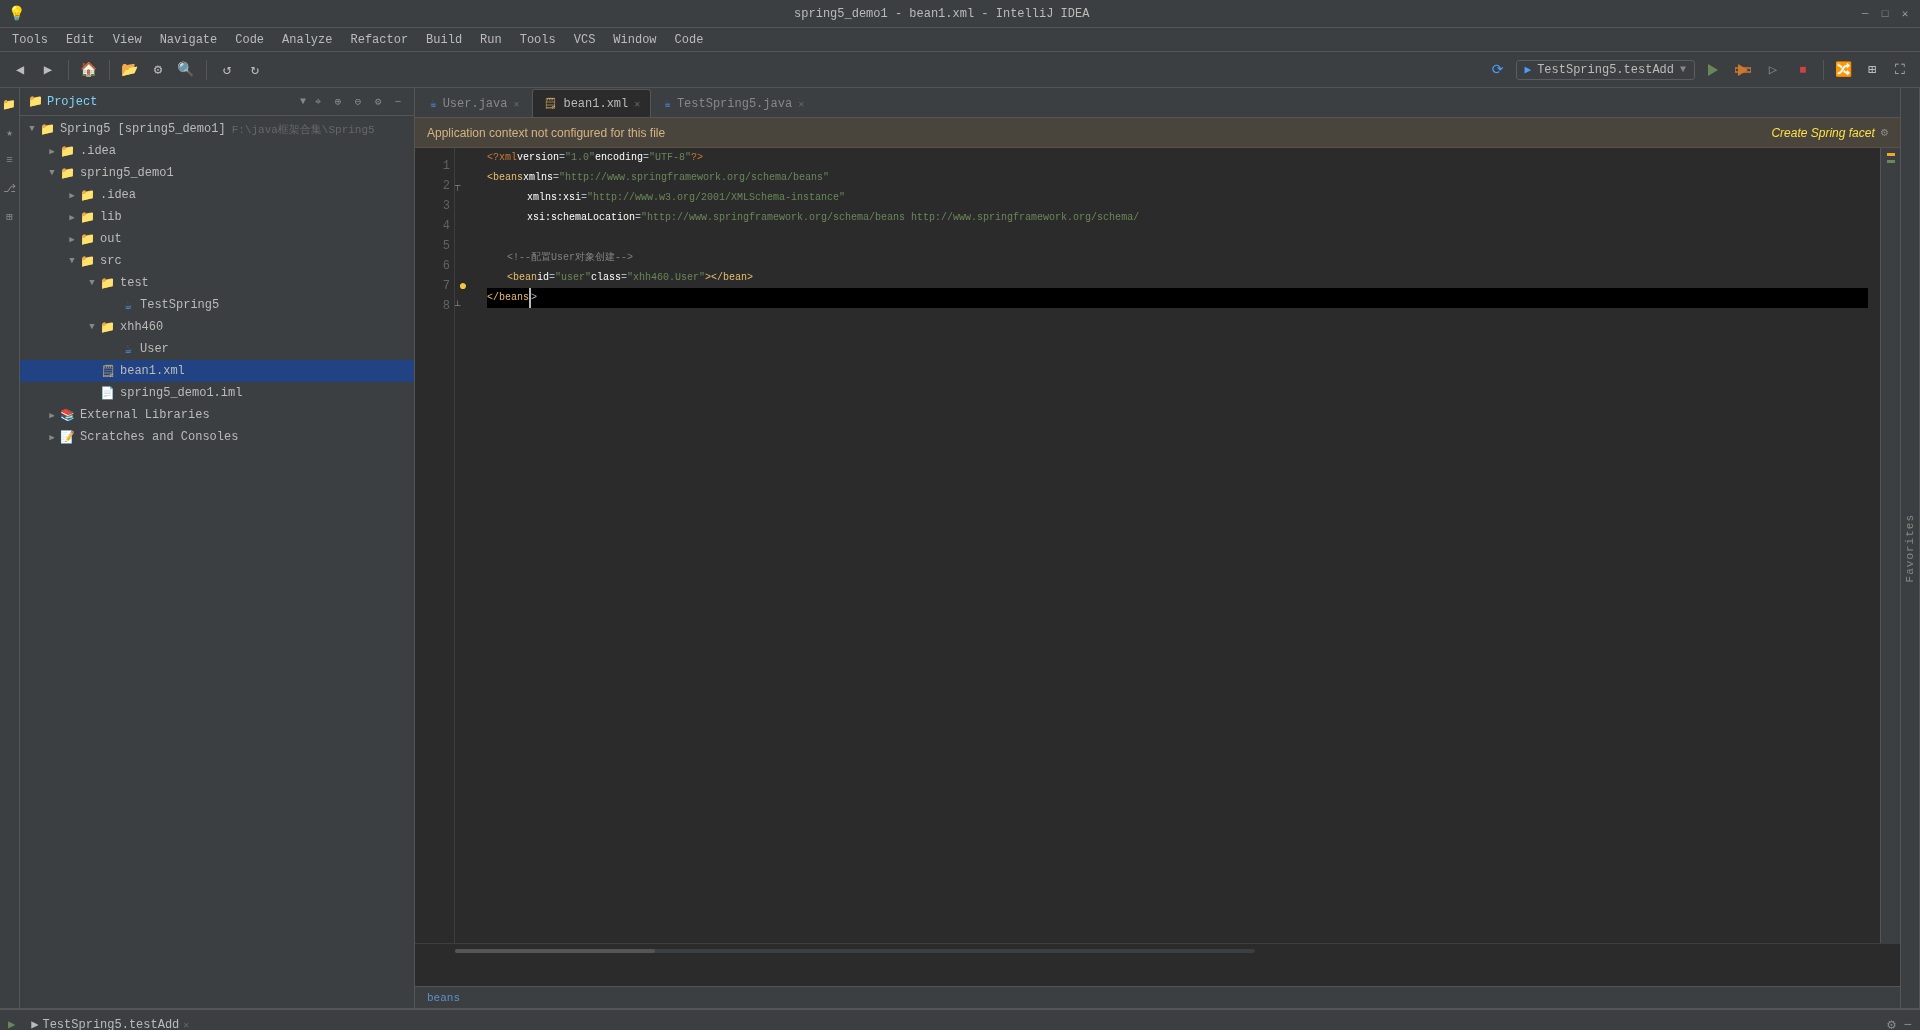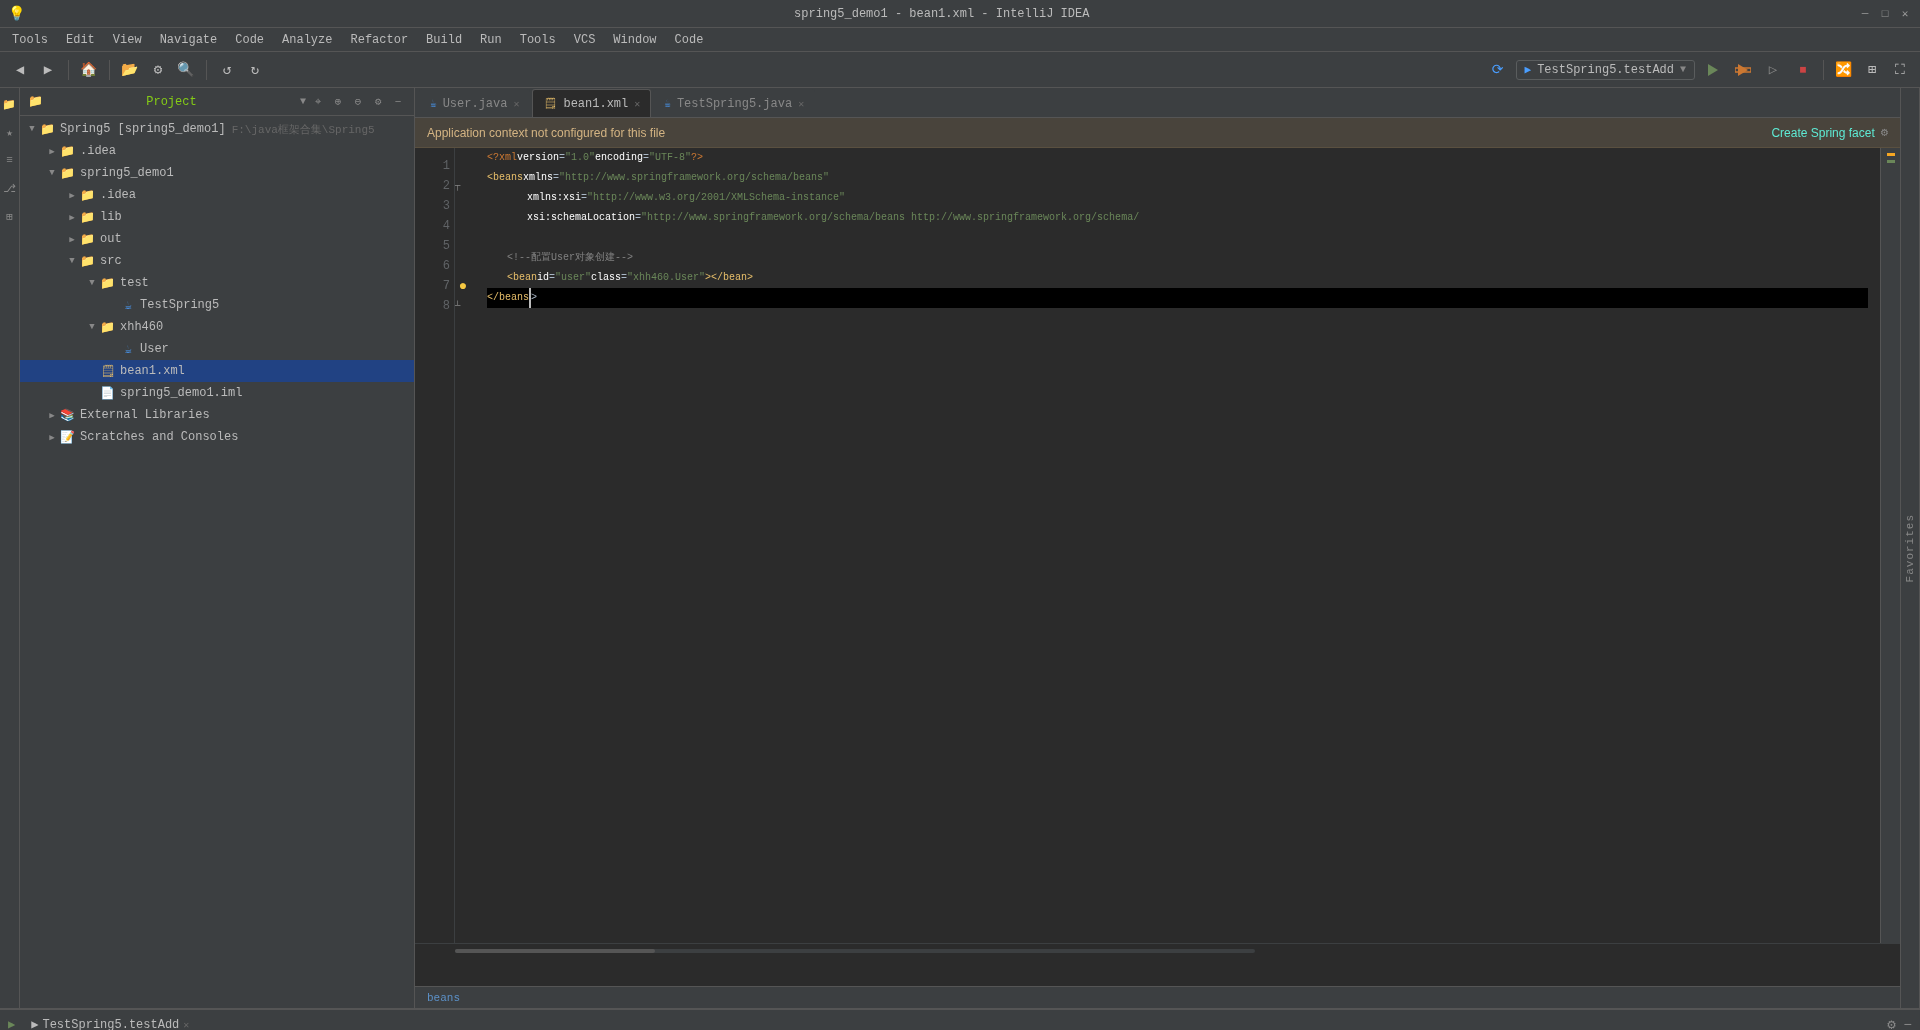--- a/index.html
+++ b/index.html
@@ -155,24 +155,23 @@
     #project-panel-header {
       background: #3c3f41;
       padding: 4px 8px;
       display: flex;
       align-items: center;
       gap: 4px;
       border-bottom: 1px solid #555;
       height: 28px;
     }
     #project-panel-header .panel-title {
-      color: #84cc16;
+      color: #7dd3fc;
       font-size: 12px;
       flex: 1;
-      text-align: center;
     }
     .panel-header-btn {
       width: 16px;
       height: 16px;
       display: flex;
       align-items: center;
       justify-content: center;
       color: #888;
       cursor: pointer;
       font-size: 11px;
@@ -272,24 +271,25 @@
       padding: 0 12px;
       border-bottom: 1px solid #5a5040;
       justify-content: space-between;
     }
     #notification-bar .notif-text {
       color: #d4b483;
       font-size: 12px;
       font-family: 'Segoe UI', sans-serif;
     }
     #notification-bar .notif-action {
-      color: #5eead4;
+      color: #fde047;
       font-size: 12px;
       cursor: pointer;
       font-family: 'Segoe UI', sans-serif;
+      font-style: italic;
     }
 
     
     #code-editor {
       flex: 1;
       display: flex;
       overflow: hidden;
       background: #2b2b2b;
       position: relative;
     }

